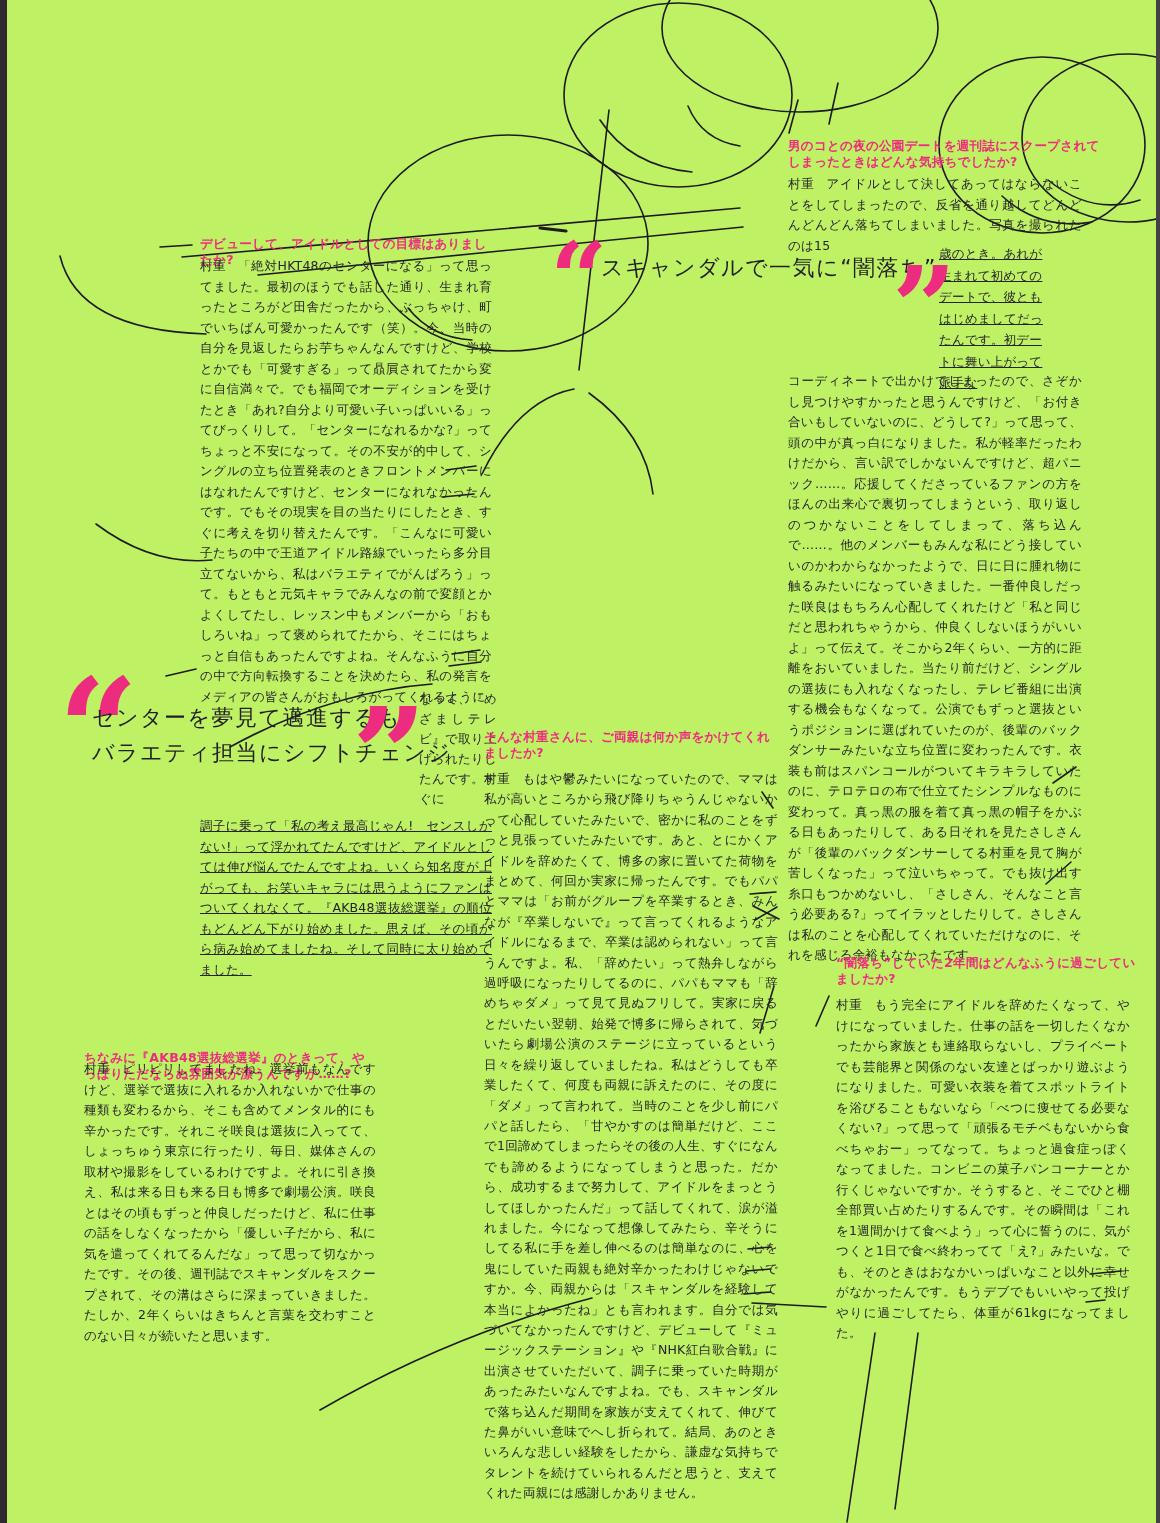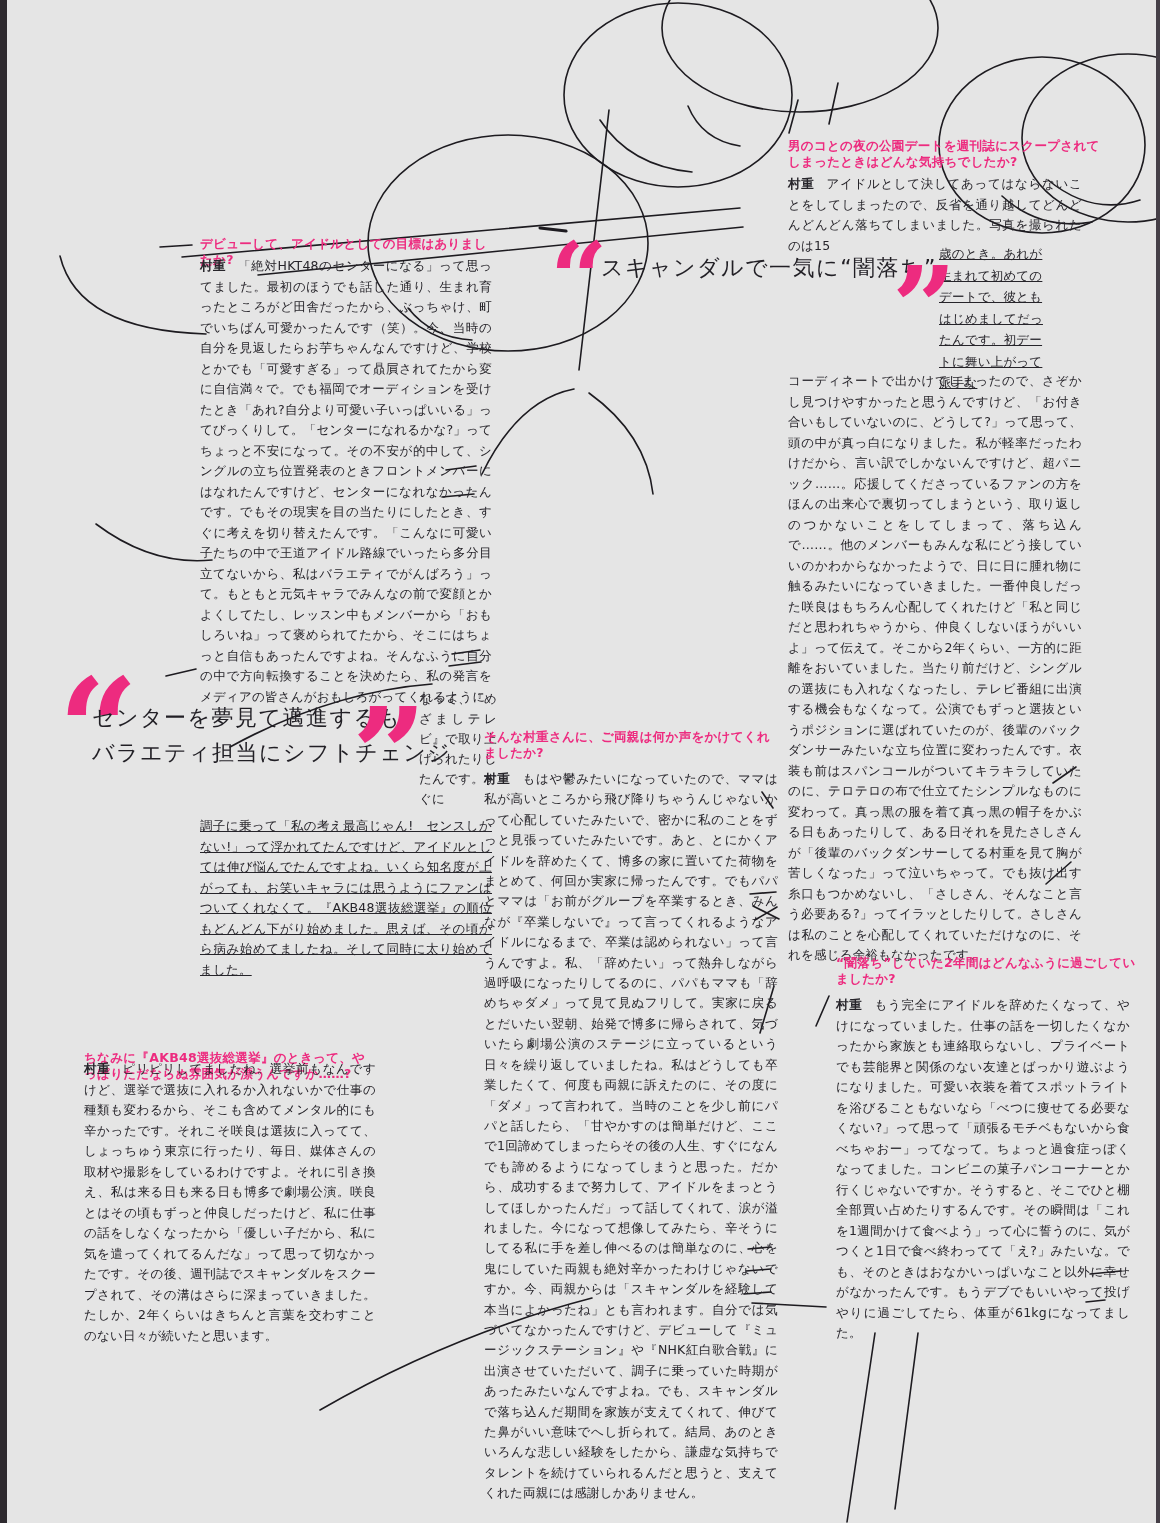--- a/index.html
+++ b/index.html
@@ -1,39 +1,39 @@
 <!DOCTYPE html>
 <html lang="ja"><head>
 <meta charset="utf-8">
 <style>
   html,body{margin:0;padding:0;}
   .page{
     position:relative;width:1160px;height:1523px;
-    background:#e5e5e5;overflow:hidden;
+    background:#bef264;overflow:hidden;
     font-family:"DejaVu Sans",sans-serif;
     color:#26242a;
   }
   .edge{position:absolute;top:0;bottom:0;}
   .edge.left{left:0;width:7px;background:#2e2a2f;}
   .edge.right{right:0;width:4px;background:#453f47;}
   .sketch{position:absolute;left:0;top:0;pointer-events:none;}
   .q{
     position:absolute;margin:0;
     color:#ed2b7f;font-weight:700;
     font-size:12.5px;line-height:16px;
     letter-spacing:.3px;
   }
   .body{
     position:absolute;margin:0;
     font-size:12.5px;line-height:20.5px;
     text-align:justify;text-align-last:left;
     letter-spacing:.2px;
   }
   .body.narrow-left{text-align:left;text-decoration:underline;}
-  .speaker{font-weight:700;margin-right:12px;}
+  .speaker{font-weight:400;margin-right:12px;}
   .headline{
     position:absolute;margin:0;
     font-size:22px;line-height:34px;font-weight:500;
     letter-spacing:1.5px;color:#211f25;white-space:nowrap;
   }
   .pinkquote{
     position:absolute;margin:0;
     font-family:"DejaVu Serif",serif;font-weight:700;
     color:#ed2b7f;line-height:1;white-space:nowrap;
   }

